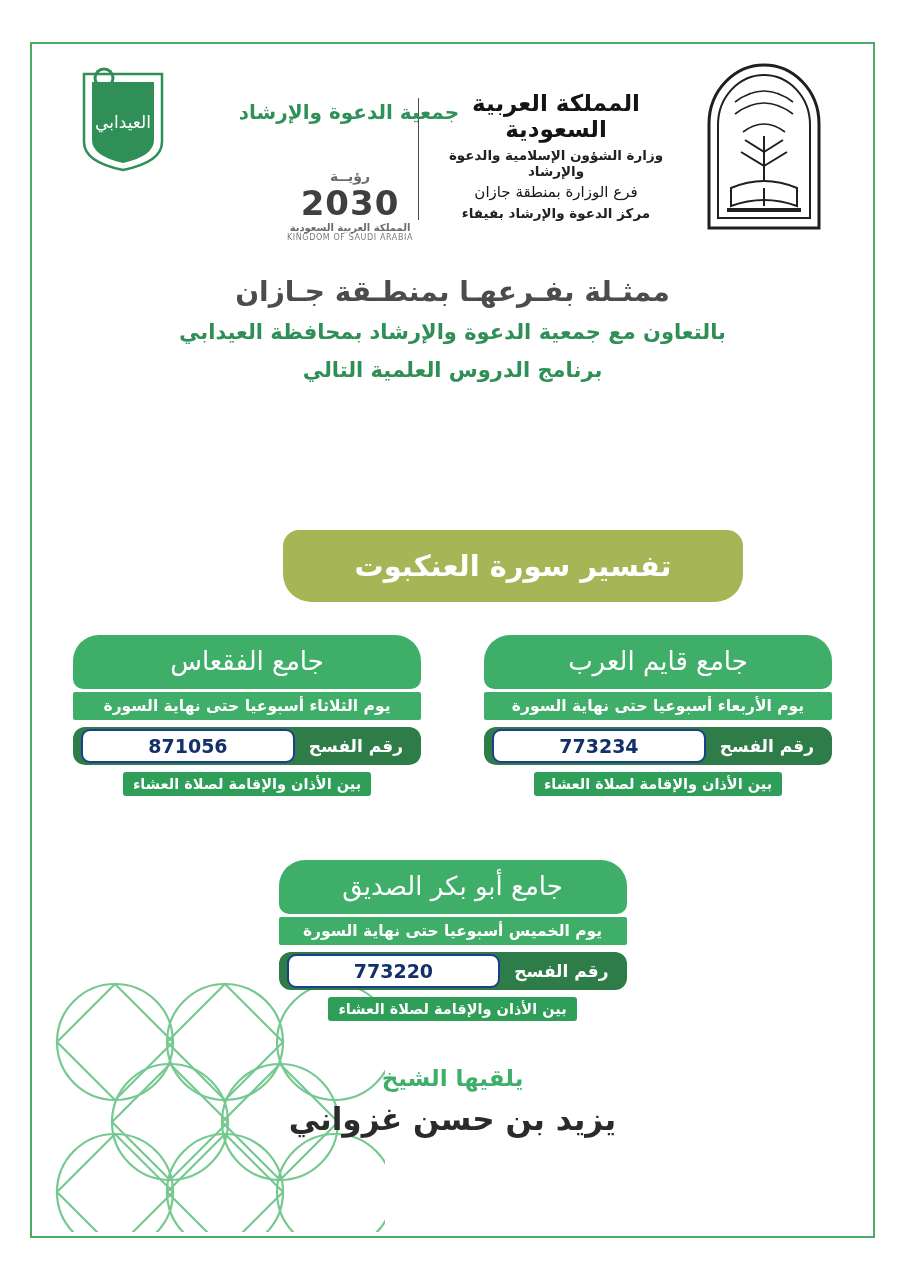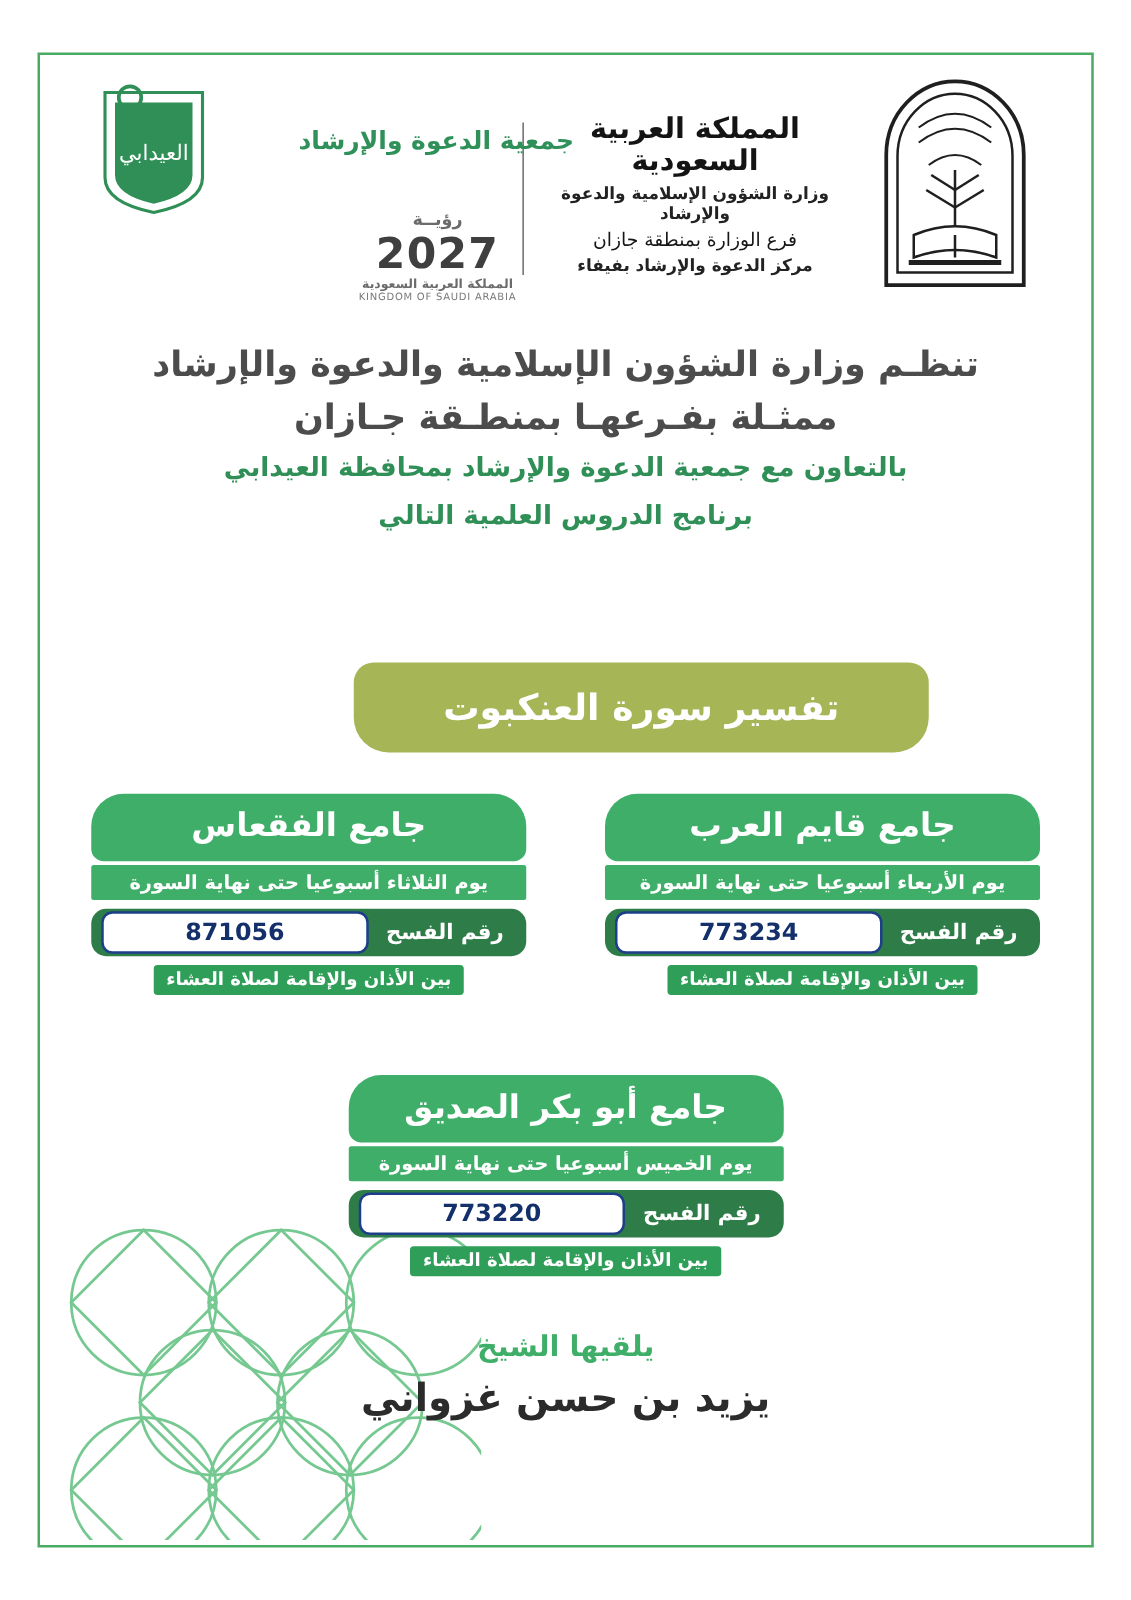--- a/index.html
+++ b/index.html
@@ -247,21 +247,21 @@
 
   .card {
     width: 348px;
     direction: rtl;
   }
 
   .card-head {
     background: #3fae68;
     color: #ffffff;
     font-size: 26px;
-    font-weight: bold;
+    font-weight: normal;
     text-align: center;
     padding: 11px 6px 13px 6px;
     border-radius: 26px 26px 10px 10px;
   }
 
   .card-when {
     background: #3fae68;
     color: #ffffff;
     font-size: 15.5px;
     font-weight: bold;
@@ -398,35 +398,34 @@
       </div>
 
       <div class="divider"></div>
 
       <div class="assoc">
         <div class="a1">جمعية الدعوة والإرشاد</div>
       </div>
 
       <div class="vision">
         <div class="v-top">رؤيــة</div>
-        <div class="v-num">2027</div>
+        <div class="v-num">2030</div>
         <div class="v-sub1">المملكة العربية السعودية</div>
         <div class="v-sub2">KINGDOM OF SAUDI ARABIA</div>
       </div>
 
       <svg class="assoc-logo" viewBox="0 0 98 108">
         <path d="M10 8 L88 8 L88 76 Q88 96 49 104 Q10 96 10 76 Z" fill="#ffffff" stroke="#2f8f56" stroke-width="2.5"></path>
         <path d="M18 16 L80 16 L80 74 Q80 90 49 97 Q18 90 18 74 Z" fill="#2f8f56"></path>
         <circle cx="30" cy="12" r="9" fill="none" stroke="#2f8f56" stroke-width="3"></circle>
         <text x="49" y="62" font-size="17" fill="#ffffff" text-anchor="middle" font-family="DejaVu Sans, sans-serif">العيدابي</text>
       </svg>
     </div>
 
     <div class="intro">
-      <div class="t1">تنظـم وزارة الشؤون الإسلامية والدعوة والإرشاد</div>
       <div class="t2">ممثـلة بفـرعهـا بمنطـقة جـازان</div>
       <div class="t3">بالتعاون مع جمعية الدعوة والإرشاد بمحافظة العيدابي</div>
       <div class="t4">برنامج الدروس العلمية التالي</div>
     </div>
 
     <div class="title-pill">تفسير سورة العنكبوت</div>
 
     <div class="cards-row">
 
       <div class="card">

